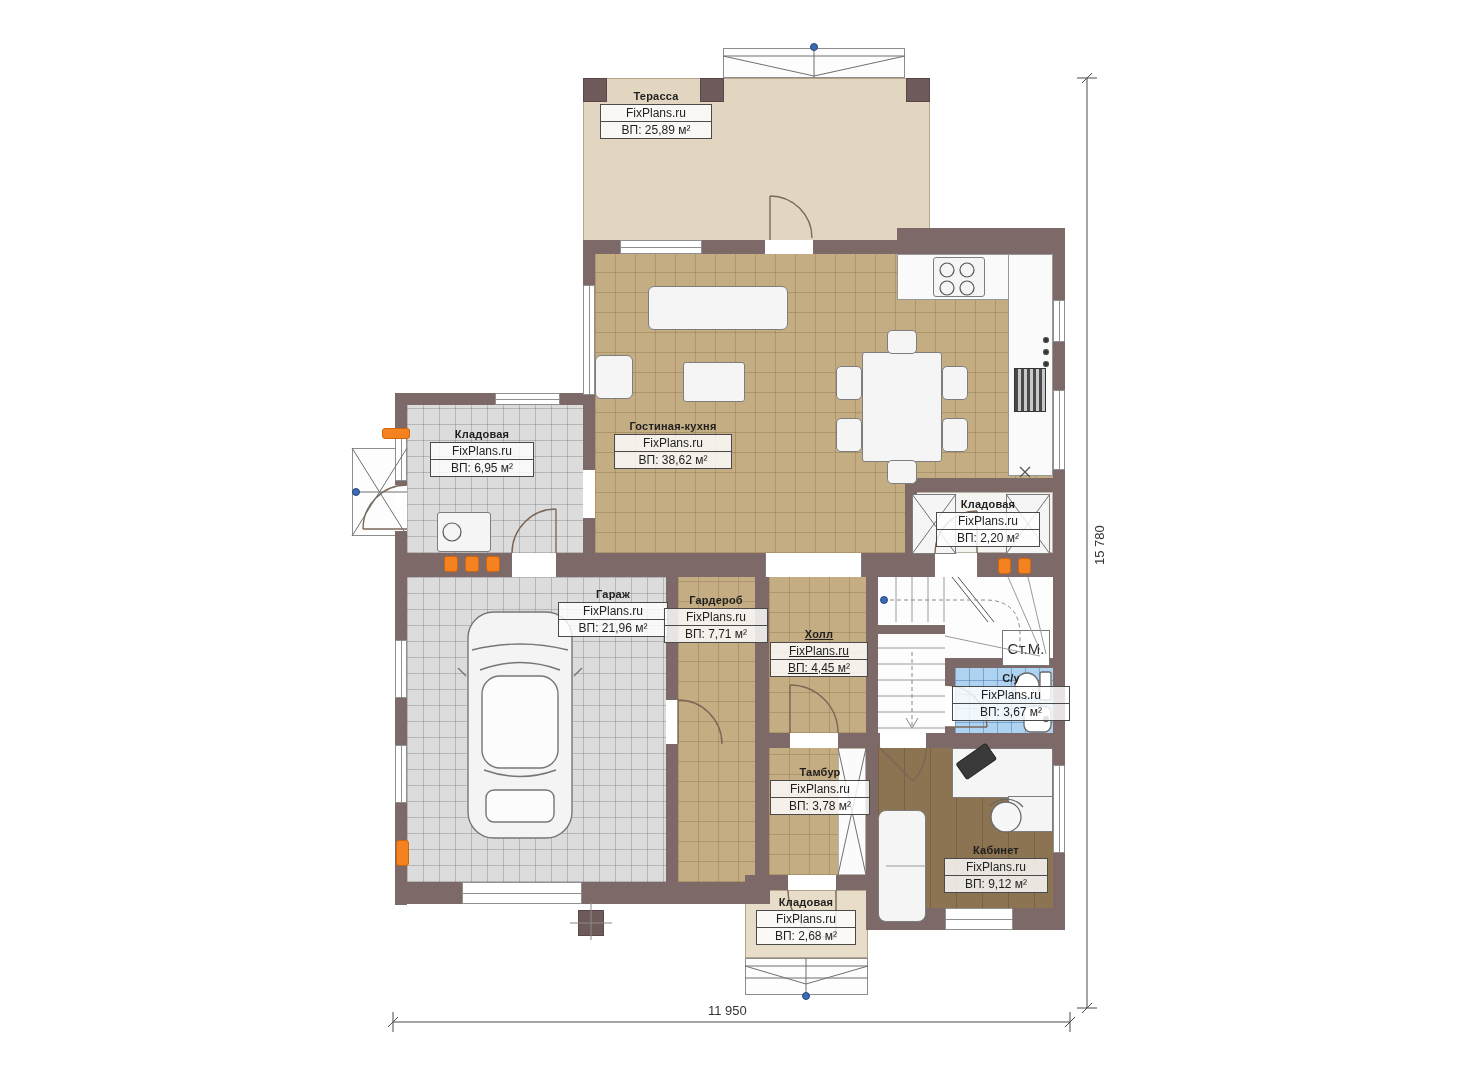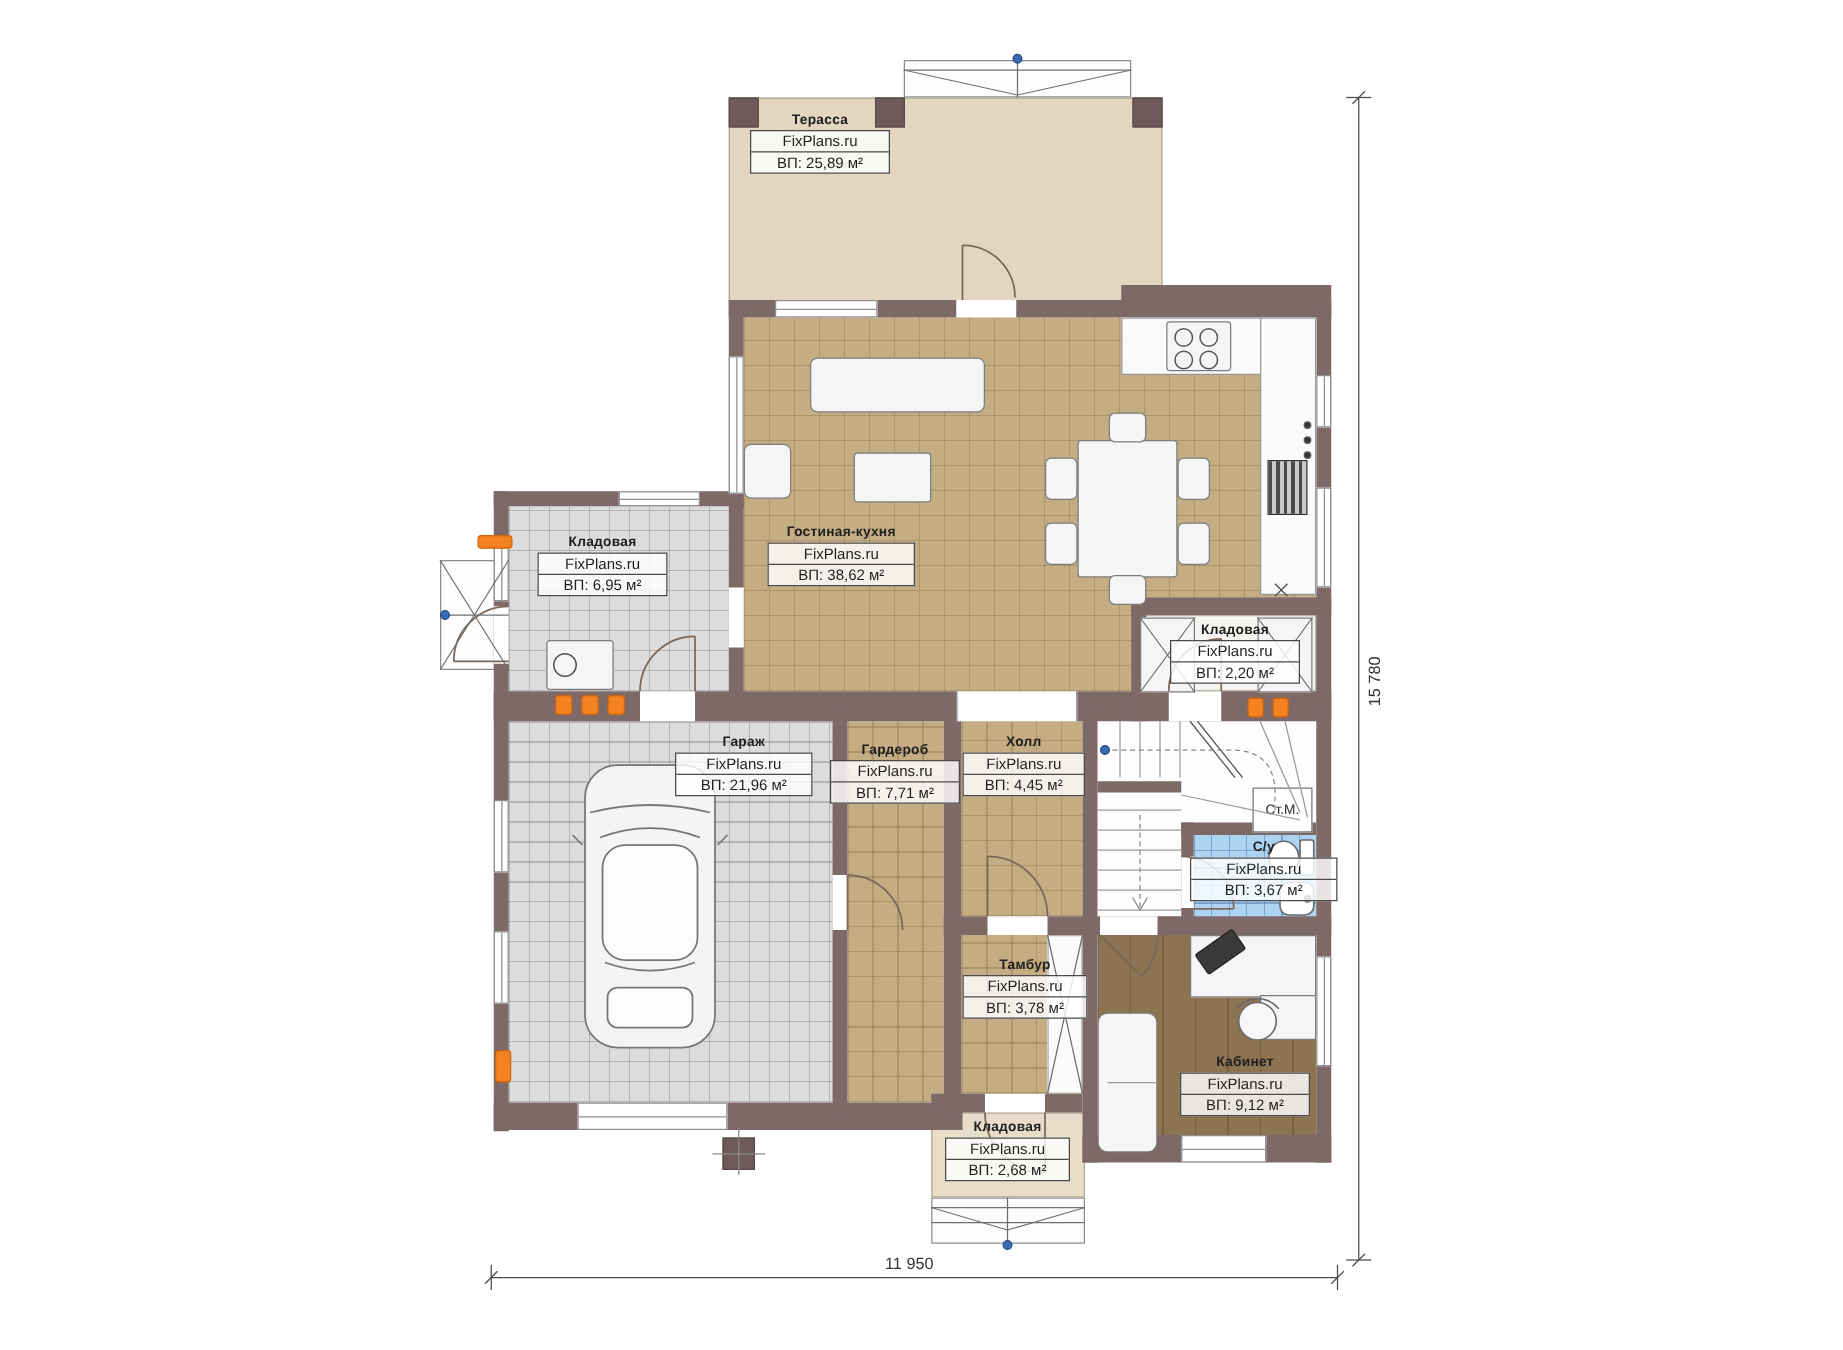--- a/index.html
+++ b/index.html
@@ -38,21 +38,21 @@
   .appl{position:absolute;border:1px solid #333;box-sizing:border-box;z-index:6;
     background:repeating-linear-gradient(90deg,#4a4a4a 0 3px,#c9c9c9 3px 6px);}
   
   svg.lines{position:absolute;left:0;top:0;z-index:6;}
   
   .room-label{position:absolute;z-index:8;text-align:center;color:#1f1f1f;}
   .rl-title{font-size:11px;font-weight:bold;margin-bottom:2px;letter-spacing:.2px;}
   .rl-box{background:rgba(255,255,255,.82);border:1px solid #4a4a4a;font-size:12px;}
   .rl-brand{padding:1px 6px;border-bottom:1px solid #4a4a4a;white-space:nowrap;}
   .rl-area{padding:1px 6px;white-space:nowrap;}
-  .note{position:absolute;z-index:8;font-size:11px;color:#2a2a2a;white-space:nowrap;}
+  .note{position:absolute;z-index:8;font-size:15px;color:#2a2a2a;white-space:nowrap;}
   .stm-box{position:absolute;background:#fff;border:1px solid #777;box-sizing:border-box;z-index:5;
     display:flex;align-items:center;justify-content:center;}
   
   .bluedot{position:absolute;width:8px;height:8px;border-radius:50%;background:#3b69b5;border:1px solid #27497e;box-sizing:border-box;z-index:9;}
   .dim-text{position:absolute;font-size:13px;color:#333;z-index:8;white-space:nowrap;}
   .dim-v{transform:rotate(-90deg);transform-origin:left top;}
 </style>
 </head>
 <body>
 
@@ -302,35 +302,35 @@
     <div class="rl-area">ВП: 6,95 м²</div>
       </div>
   </div>
   <div class="room-label" style="left:936px;top:498px;width:104px;">
     <div class="rl-title">Кладовая</div>
     <div class="rl-box">
         <div class="rl-brand">FixPlans.ru</div>
     <div class="rl-area">ВП: 2,20 м²</div>
       </div>
   </div>
-  <div class="room-label" style="left:540px;top:588px;width:110px;">
+  <div class="room-label" style="left:558px;top:588px;width:110px;">
     <div class="rl-title">Гараж</div>
     <div class="rl-box">
         <div class="rl-brand">FixPlans.ru</div>
     <div class="rl-area">ВП: 21,96 м²</div>
       </div>
   </div>
   <div class="room-label" style="left:664px;top:594px;width:104px;">
     <div class="rl-title">Гардероб</div>
     <div class="rl-box">
         <div class="rl-brand">FixPlans.ru</div>
     <div class="rl-area">ВП: 7,71 м²</div>
       </div>
   </div>
-  <div class="room-label" style="left:770px;top:588px;width:98px;">
+  <div class="room-label" style="left:770px;top:628px;width:98px;text-decoration:underline;">
     <div class="rl-title">Холл</div>
     <div class="rl-box">
         <div class="rl-brand">FixPlans.ru</div>
     <div class="rl-area">ВП: 4,45 м²</div>
       </div>
   </div>
   <div class="room-label" style="left:952px;top:672px;width:118px;">
     <div class="rl-title">С/у</div>
     <div class="rl-box">
         <div class="rl-brand">FixPlans.ru</div>

